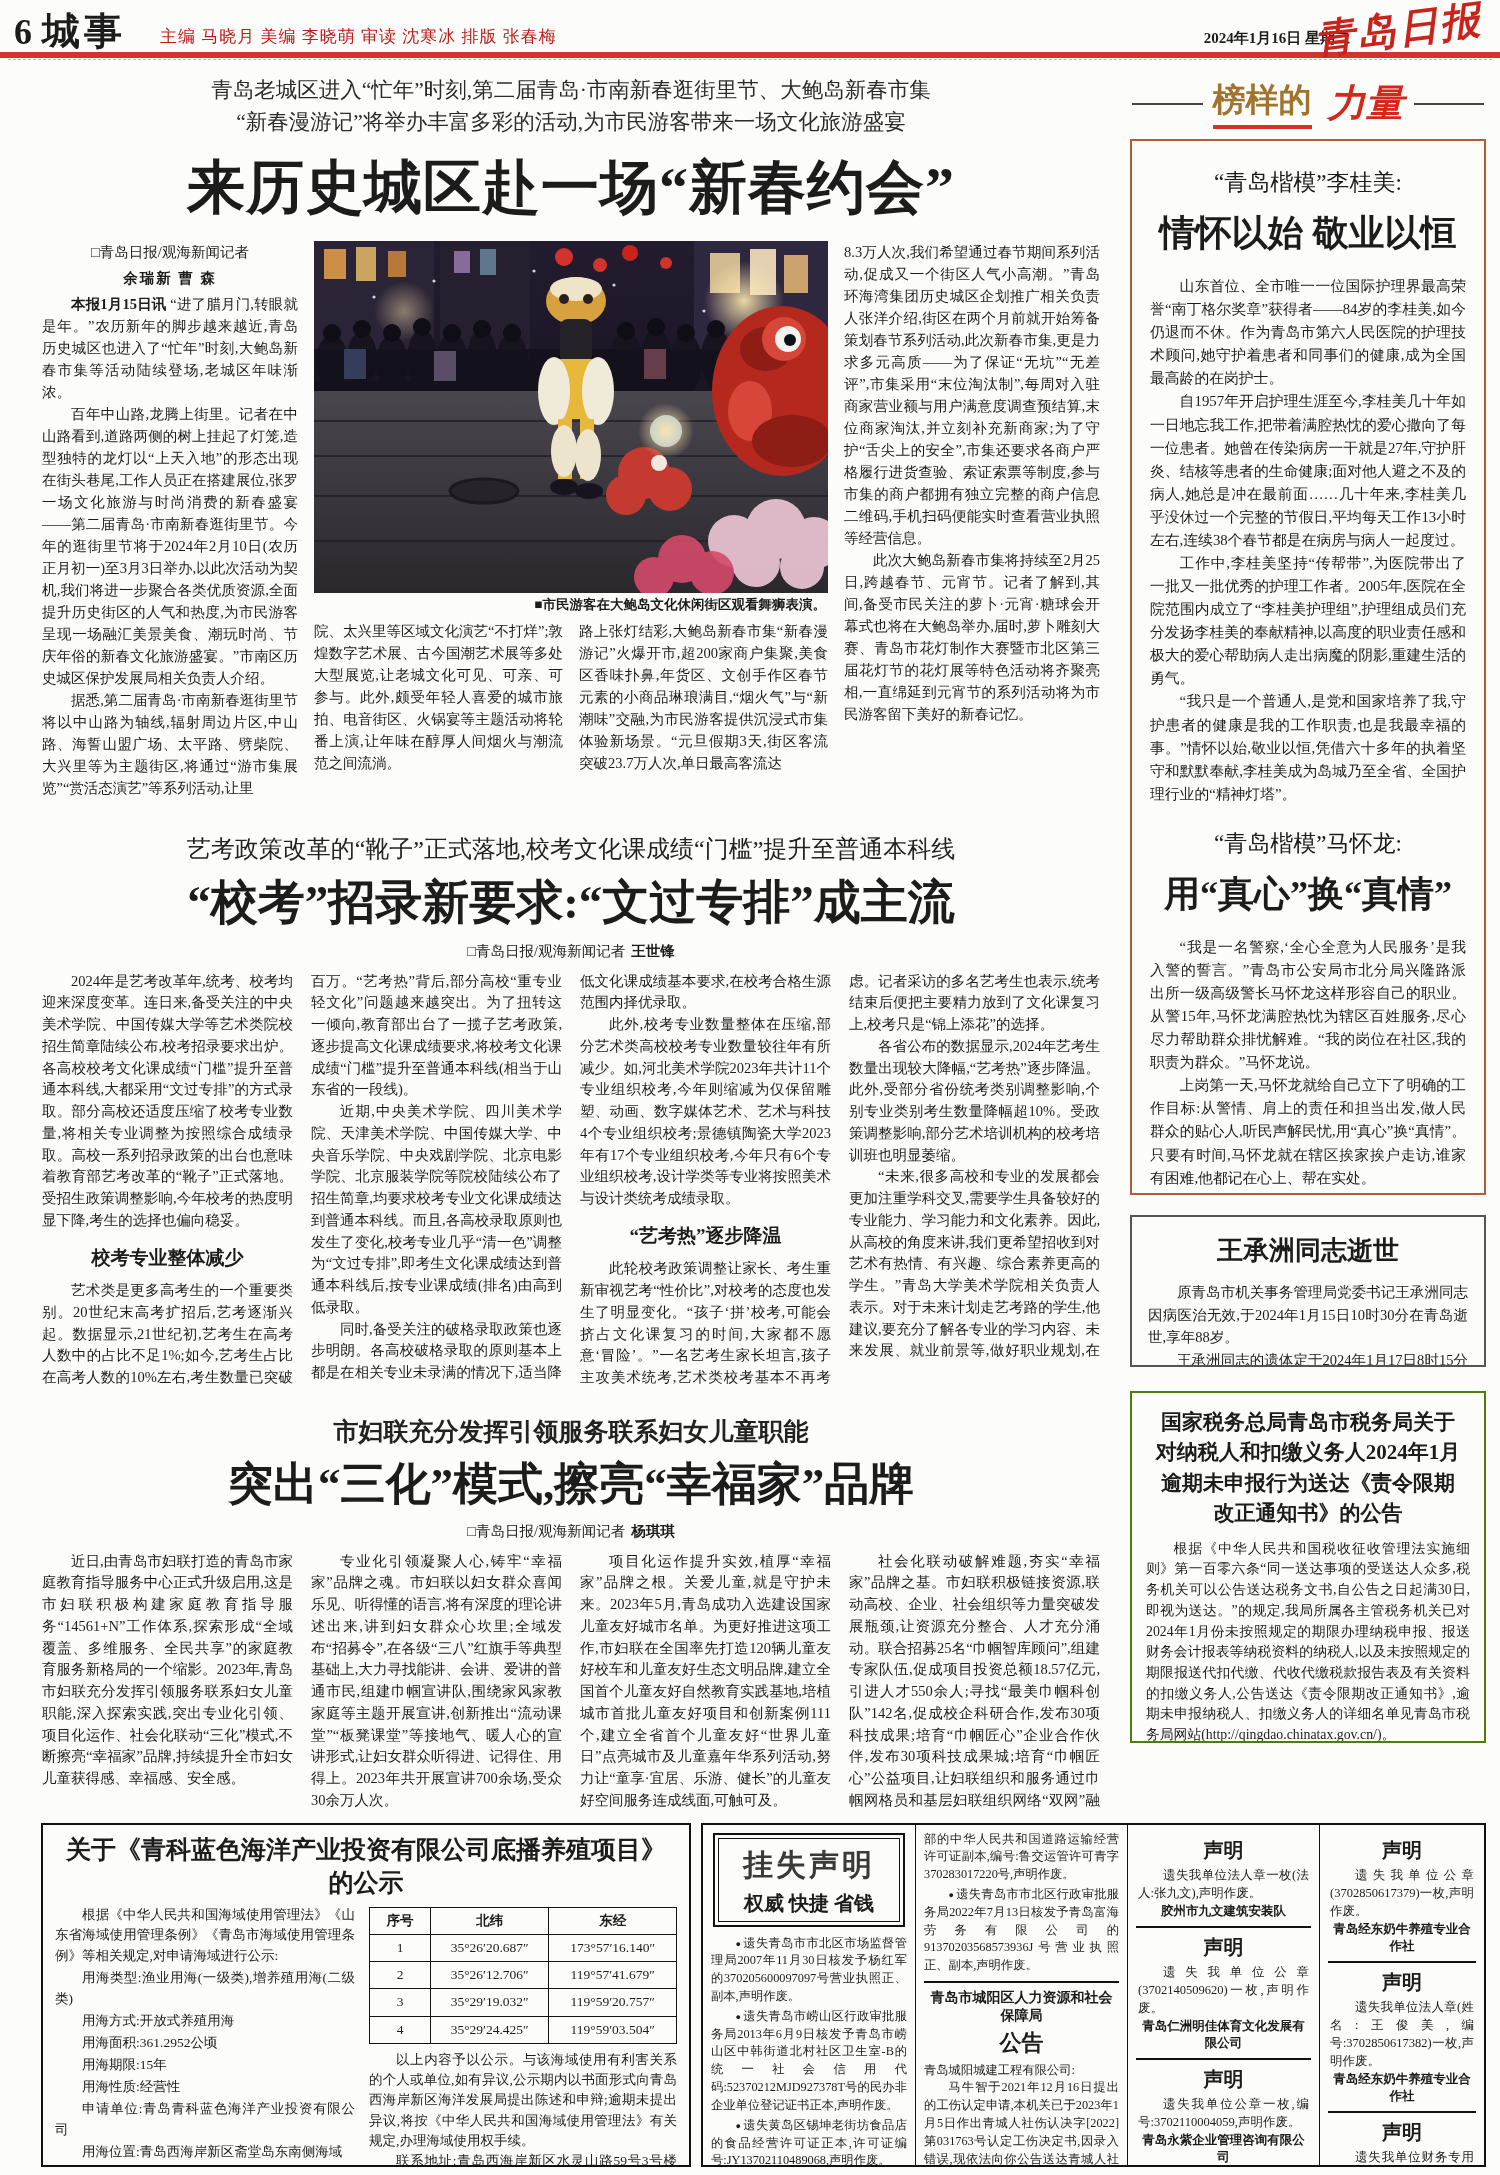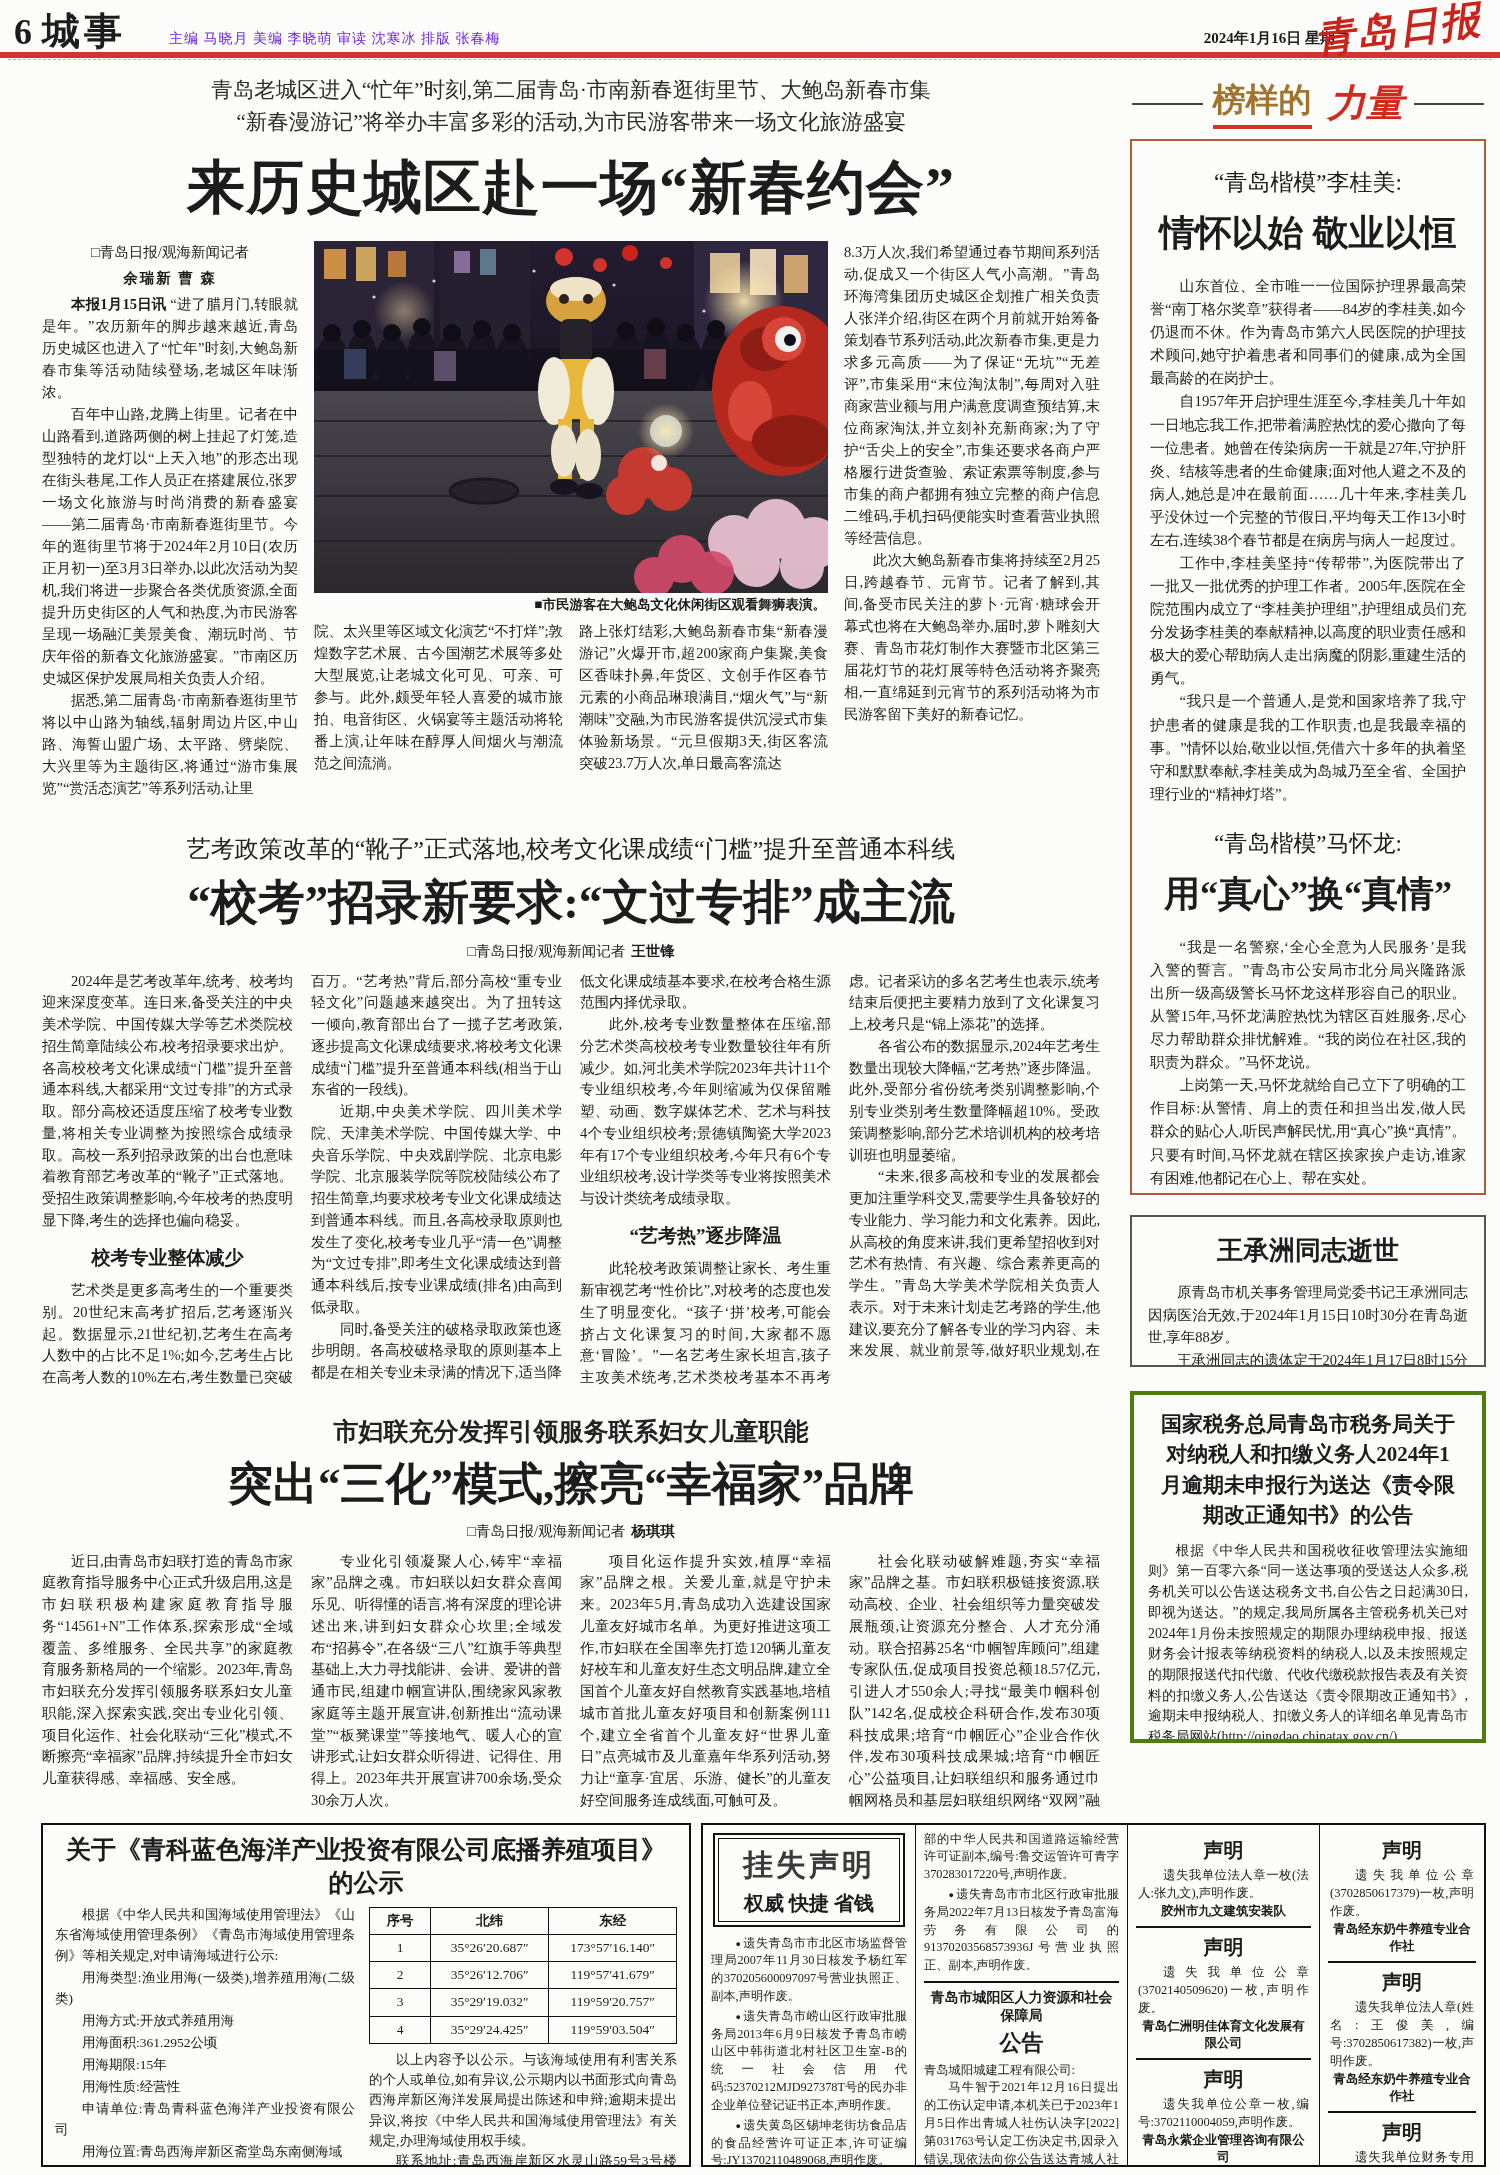--- a/index.html
+++ b/index.html
@@ -2,21 +2,21 @@
 <html><head>
 <meta charset="utf-8">
 <style>
   html,body{margin:0;padding:0;background:#e8e8e4;}
   .page{position:relative;width:1500px;height:2175px;background:#fcfcfa;color:#1c1c1c;
         font-family:"Liberation Serif","DejaVu Serif",serif;overflow:hidden;box-sizing:border-box;}
   
   .masthead{display:flex;align-items:flex-end;padding:6px 150px 2px 14px;height:44px;position:relative;}
   .pagenum{font-size:36px;font-weight:bold;line-height:1;margin-right:10px;}
   .section-title{font-size:38px;font-weight:bold;line-height:1;letter-spacing:4px;}
-  .editors{font-size:14px;color:#6d28d9;margin-left:43px;margin-bottom:2px;letter-spacing:1px;}
+  .editors{font-size:17px;color:#b91c1c;margin-left:34px;margin-bottom:2px;letter-spacing:1px;}
   .m-spacer{flex:1;}
   .m-date{font-size:15px;font-weight:bold;margin-bottom:2px;}
   .logo{position:absolute;right:18px;top:2px;font-size:40px;color:#c9241c;font-weight:bold;
         font-style:italic;transform:rotate(-7deg);letter-spacing:2px;
         font-family:"Liberation Serif",serif;}
   .redline{height:6px;background:#d2332c;margin:0 0 1px 0;}
   .grayline{border-bottom:1px dashed #b9b9b2;margin:0 8px;}
   
   .content{padding:4px 14px 0 14px;}
   .top-zone{display:flex;}
@@ -53,21 +53,21 @@
   .banner{display:flex;align-items:center;margin:14px 2px 10px 2px;}
   .banner .line{flex:1;height:2px;background:#444;}
   .banner-text{margin:0 10px;white-space:nowrap;}
   .banner-left{font-size:33px;font-weight:900;color:#a0742e;border-bottom:4px solid #d2332c;padding-bottom:2px;}
   .banner-right{font-size:38px;font-weight:900;color:#d2281e;font-style:italic;margin-left:6px;}
   .profiles-box{border:2px solid #b65a35;height:1056px;padding:16px 18px;box-sizing:border-box;overflow:hidden;font-size:14.8px;line-height:1.56;}
   .profile-kicker{font-size:23px;text-align:center;text-indent:0;margin-top:8px;}
   .profile-head{font-size:36px;font-weight:900;text-align:center;margin:4px 0 14px 0;}
   .obit-box{border:2px solid #555;margin-top:20px;height:152px;padding:10px 16px;box-sizing:border-box;font-size:14.5px;line-height:1.55;overflow:hidden;}
   .obit-title{font-size:26px;font-weight:900;text-align:center;margin:4px 0 10px 0;}
-  .tax-box{border:4px solid #4d7c0f;margin-top:24px;height:352px;padding:12px 14px;box-sizing:border-box;font-size:13.8px;line-height:1.5;overflow:hidden;}
+  .tax-box{border:2px solid #4d7c0f;margin-top:24px;height:352px;padding:12px 14px;box-sizing:border-box;font-size:13.8px;line-height:1.5;overflow:hidden;}
   .tax-title{font-size:21px;font-weight:900;text-align:center;line-height:1.45;margin:2px 8px 10px 8px;}
   
   .bottom-zone{display:flex;height:344px;margin-top:10px;gap:10px;}
   .sea-box{width:650px;flex:none;border:2px solid #111;padding:6px 12px;box-sizing:border-box;overflow:hidden;margin-left:27px;}
   .sea-title{font-size:25px;font-weight:900;text-align:center;margin:2px 0 6px 0;}
   .sea-flex{display:flex;gap:14px;}
   .sea-left{width:300px;flex:none;font-size:13.5px;line-height:1.55;}
   .sea-left p{margin-bottom:1px;}
   .sea-right{flex:1;font-size:13.5px;line-height:1.5;}
   table.coords{border-collapse:collapse;width:100%;margin:2px 0 6px 0;}

